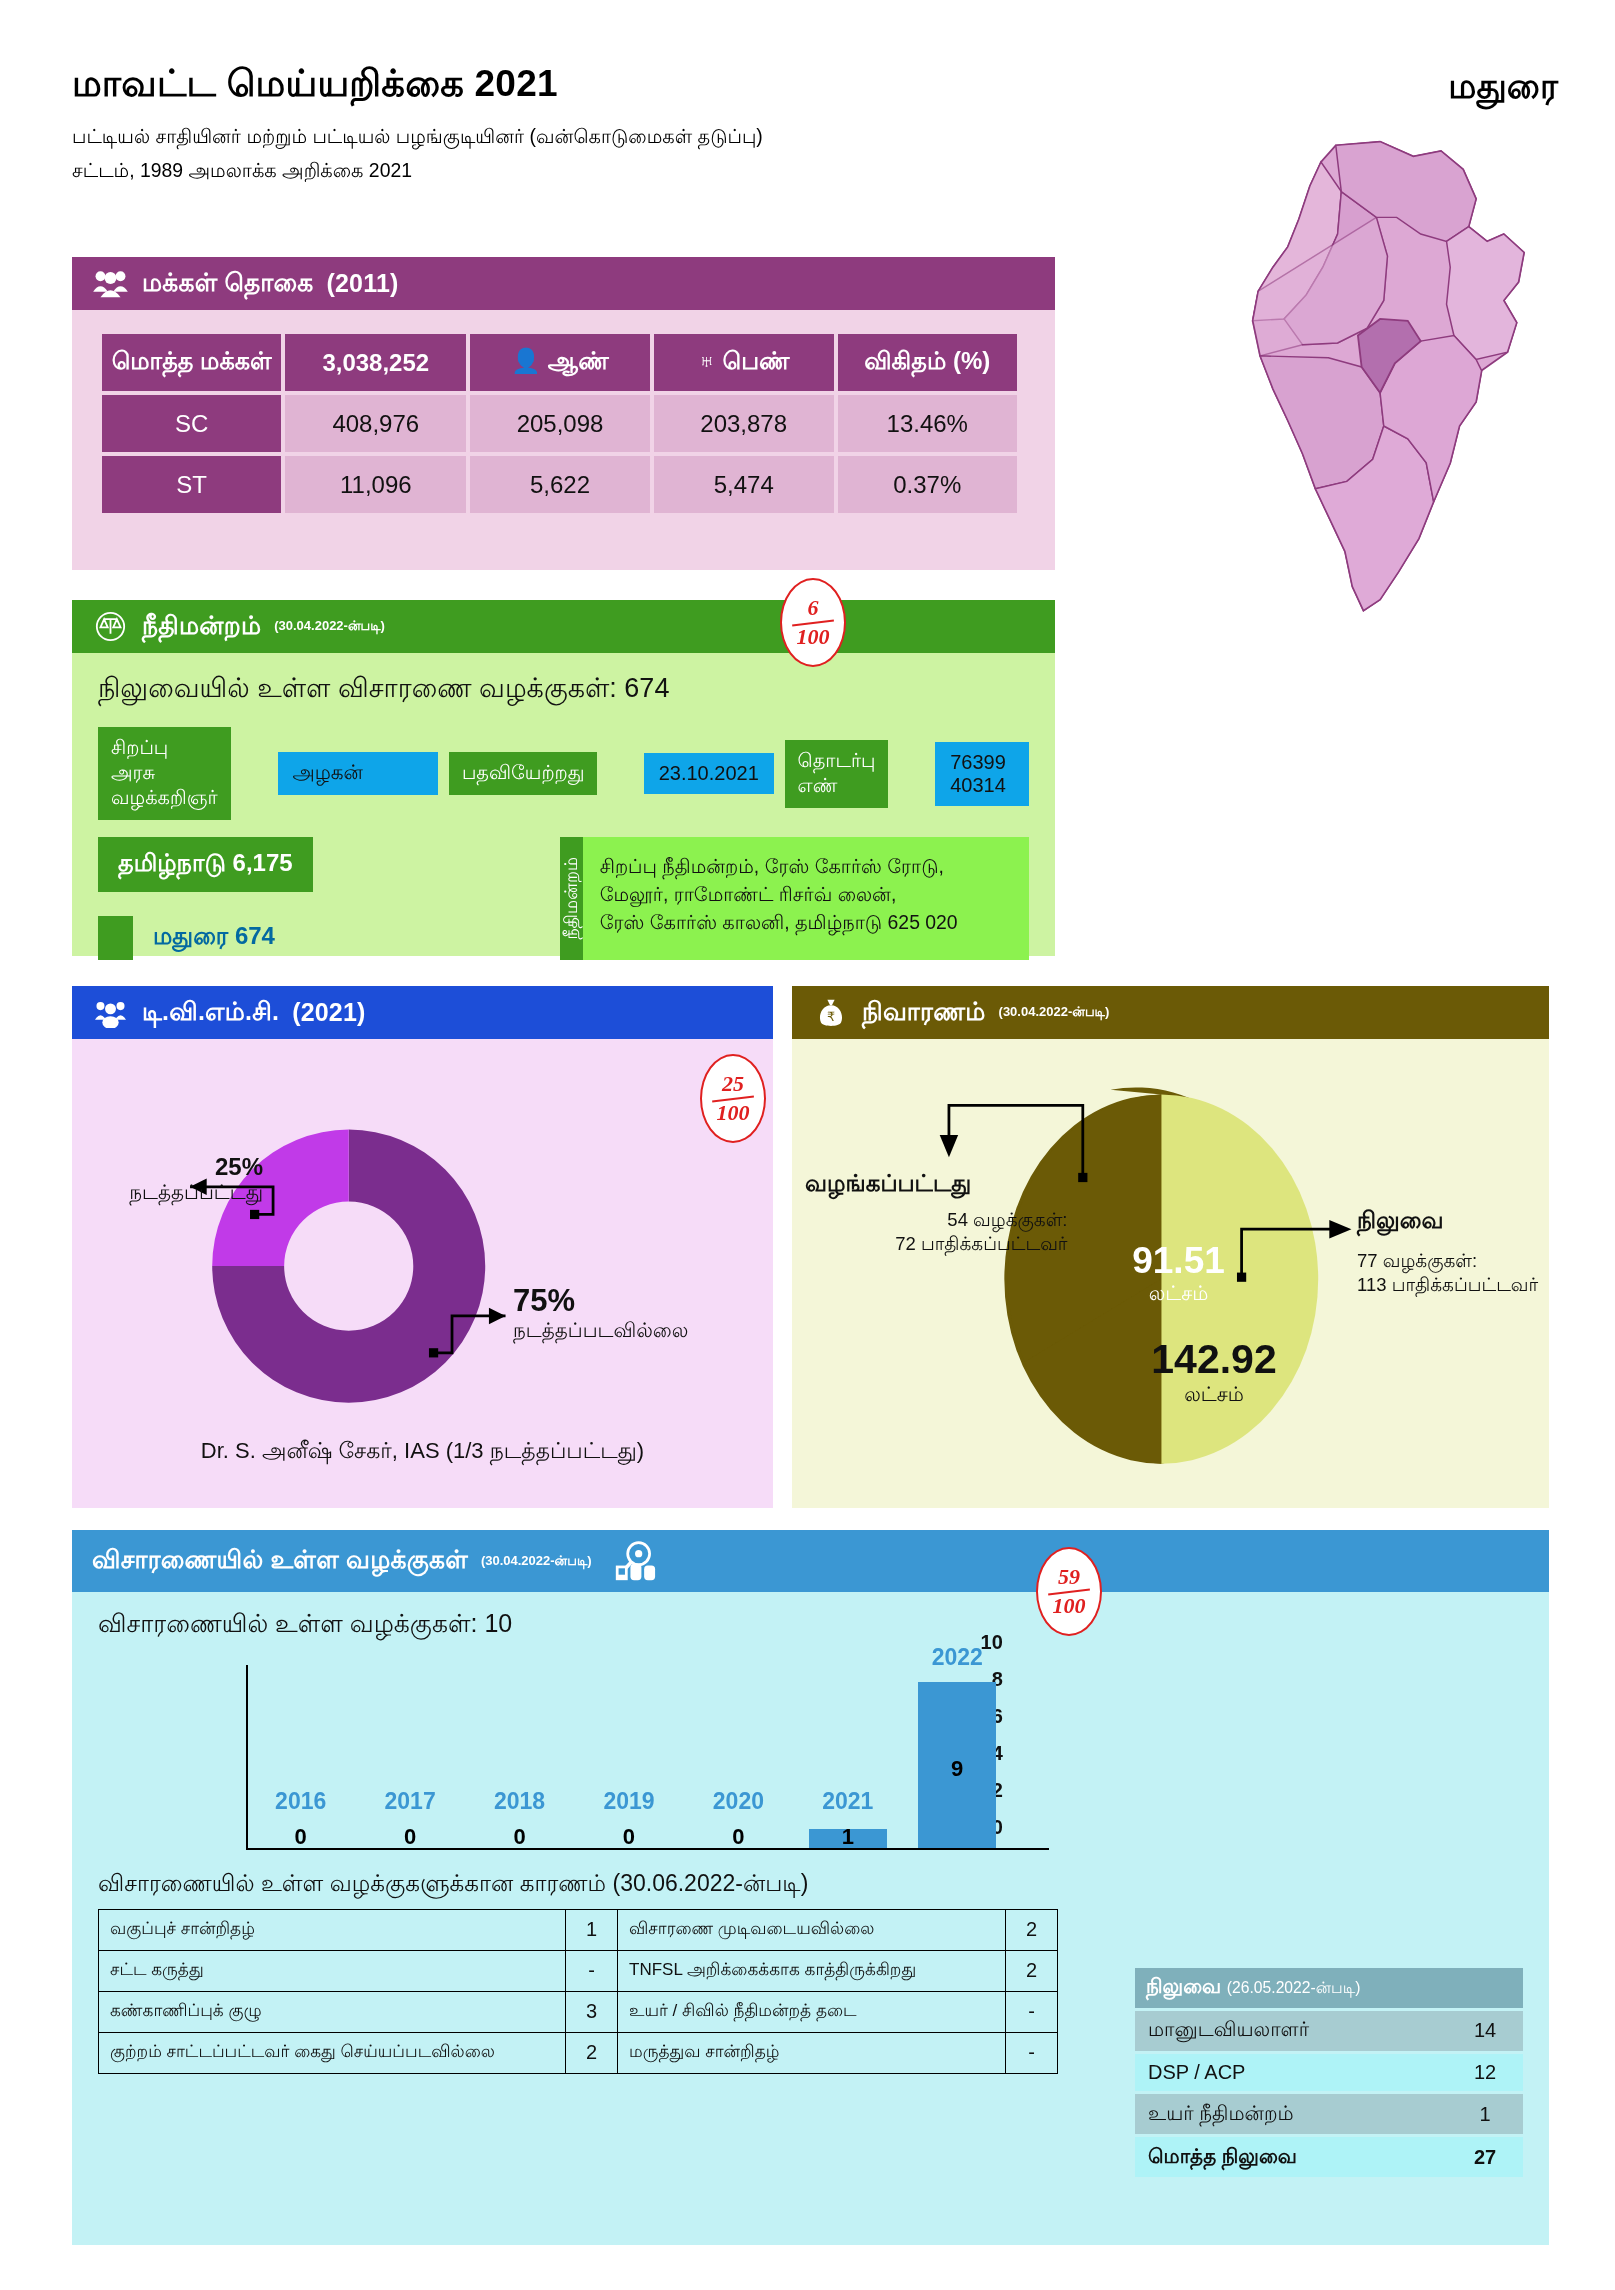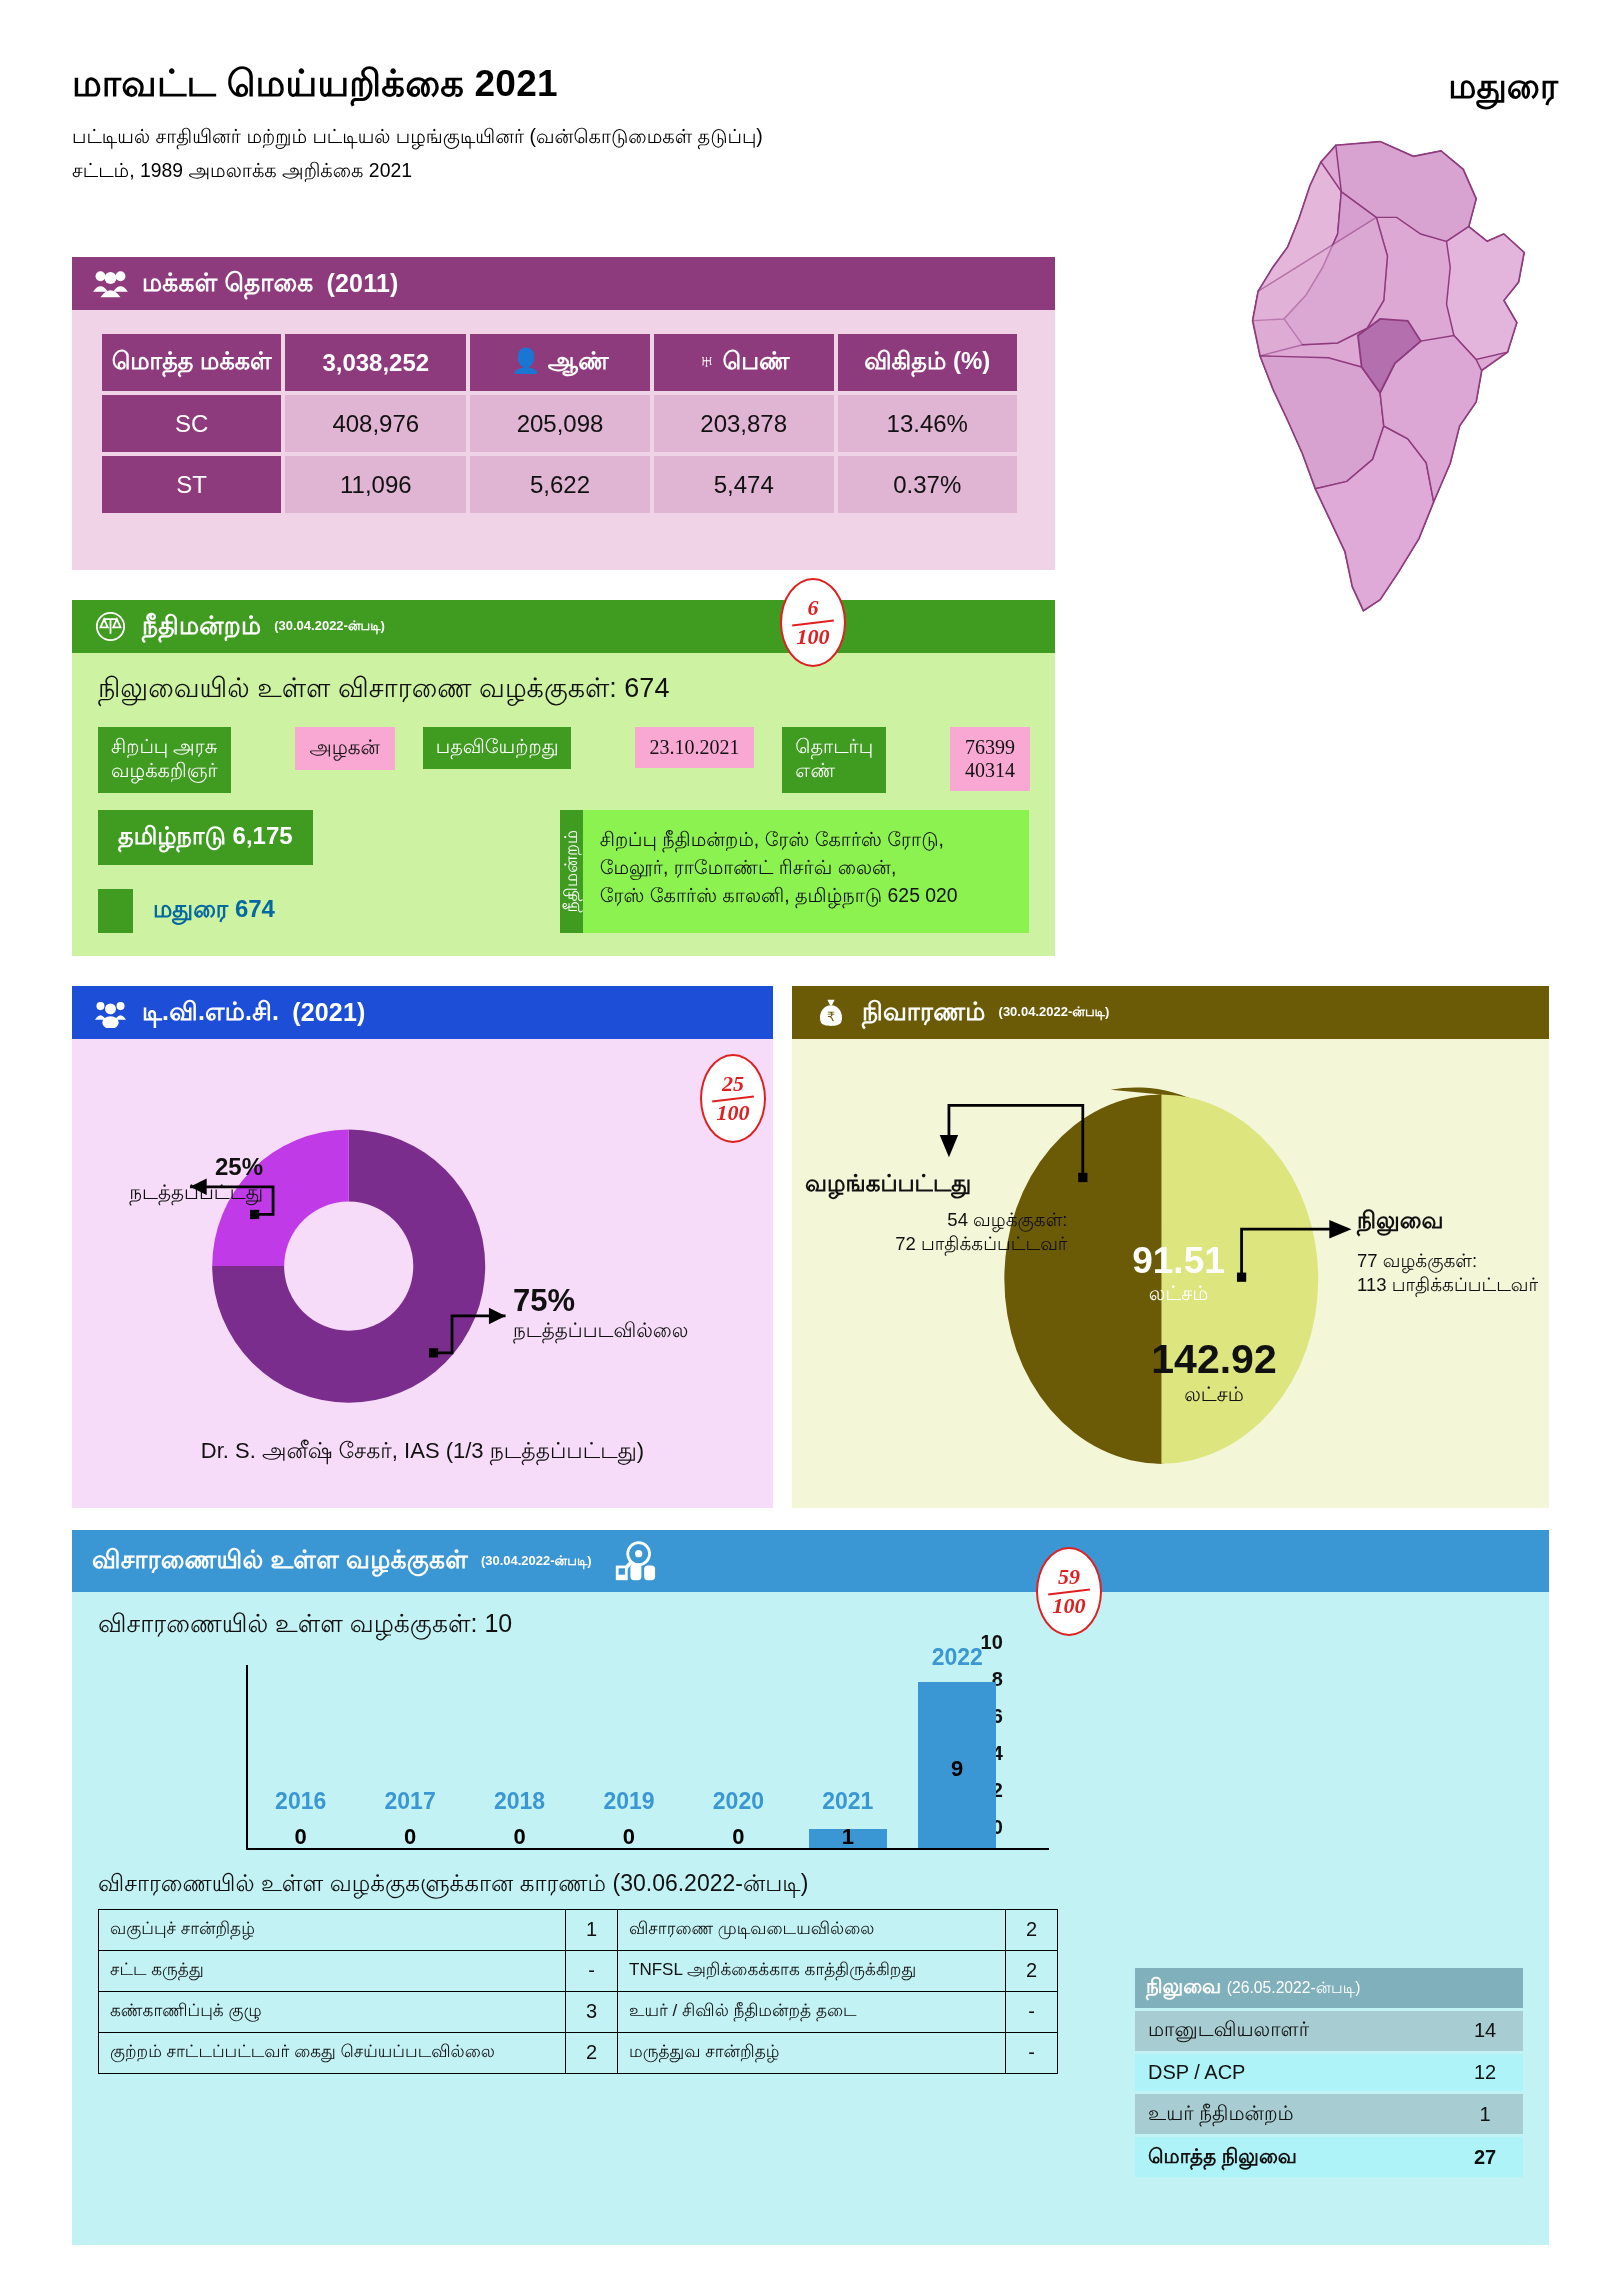--- a/index.html
+++ b/index.html
@@ -34,23 +34,23 @@
   .pop-th-lbl { background: #8e3b7e; color: #fff; font-weight: bold; font-size: 21px; }
   .pop-rh { background: #8e3b7e; color: #fff; font-size: 24px; }
   .pop-cell { background: #e0b4d3; color: #111; }
   .c-total { width: 185px; } .c-num { width: 185px; }
 
   
   #court { left: 72px; top: 600px; width: 983px; height: 360px; }
   .court-bar { background: #3f9c20; }
   .court-body { background: #cdf3a2; padding: 20px 26px 18.5px 26px; height: 303px; }
   .court-pending { font-size: 27px; color: #111; margin-bottom: 20px; }
-  .court-row { display: flex; align-items: flex-start; gap: 17px; margin-bottom: 16.6px; font-family: Liberation Serif, serif; }
+  .court-row { display: flex; align-items: center; gap: 0; margin-bottom: 16.6px; }
   .lbl-dark { background: #3f9c20; color: #fff; font-size: 19.4px; padding: 9.2px 13px; display: flex; align-items: center; }
-  .val-light { background: #f9a8d4; color: #111; font-size: 20px; padding: 9.2px 14.8px; display: flex; align-items: center; margin-left: 47px; }
+  .val-light { background: #0ea5e9; color: #111; font-size: 20px; padding: 9.2px 14.8px; display: flex; align-items: center; margin-left: 47px; }
   .court-mid { display: flex; gap: 18.5px; }
   .bars-col { width: 443px; }
   .bar-tn { background: #3f9c20; color: #fff; font-size: 24px; font-weight: bold; padding: 12px 20px; display: inline-block; }
   .bar-dist-wrap { display: flex; align-items: center; margin-top: 24px; }
   .bar-dist { background: #3f9c20; width: 35px; height: 44px; }
   .bar-dist-lbl { font-size: 24px; font-weight: bold; color: #0369a1; margin-left: 20px; }
   .addr-box { flex: 1; display: flex; background: #8cf24f; }
   .addr-side { background: #3f9c20; color: #fff; width: 37px; display: flex; align-items: center; justify-content: center; }
   .addr-side span { writing-mode: vertical-rl; transform: rotate(180deg); font-size: 17.5px; }
   .addr-txt { padding: 14.8px 16.6px; font-size: 19.4px; line-height: 1.45; }

